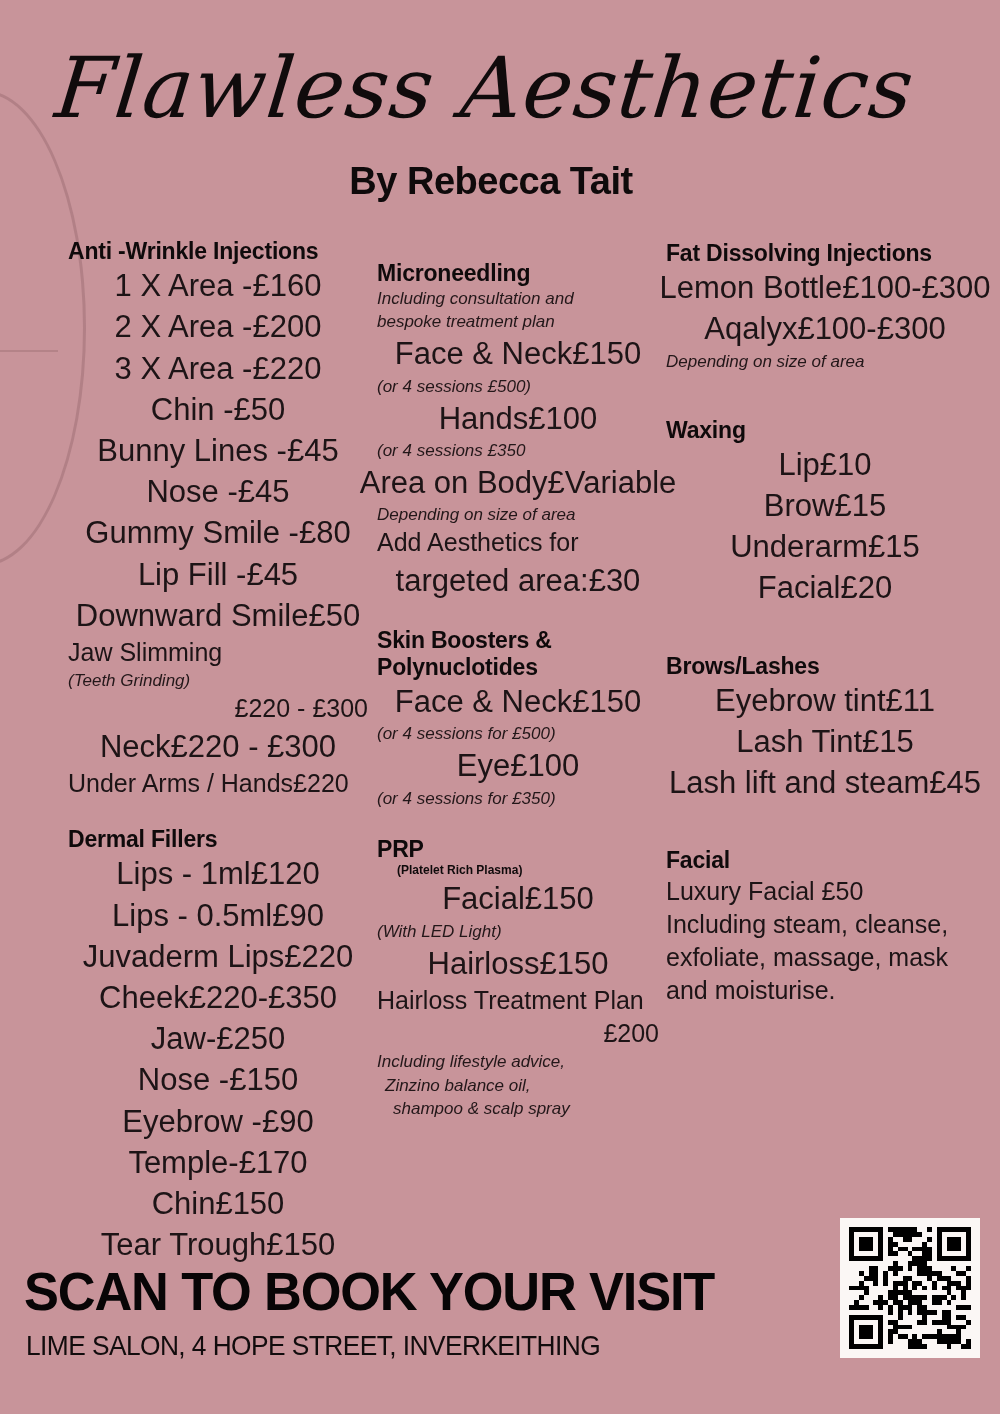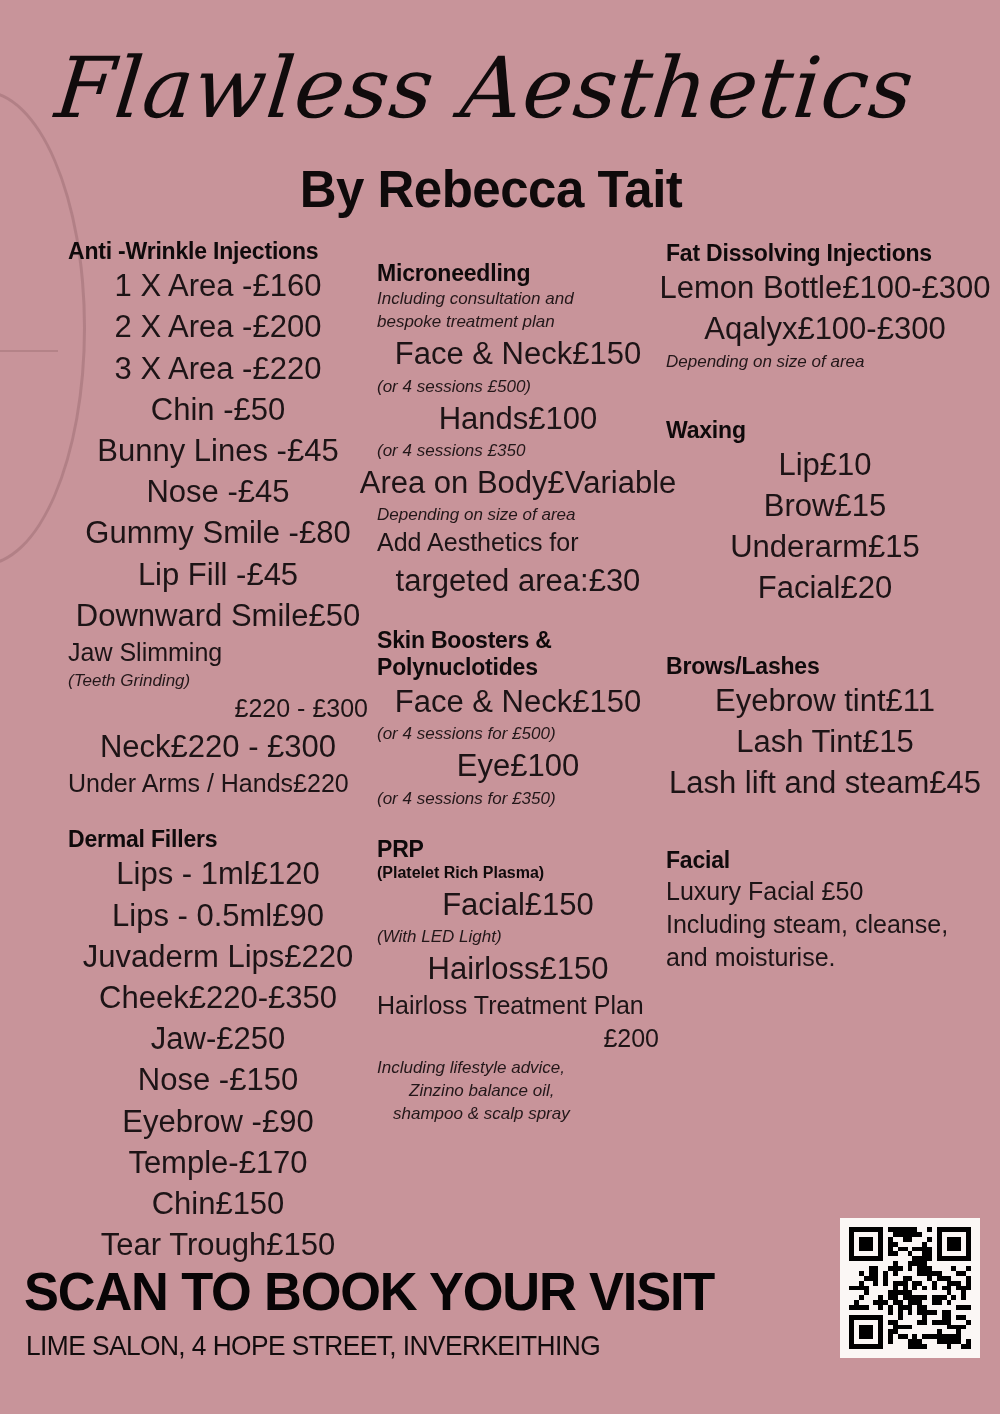--- a/index.html
+++ b/index.html
@@ -63,21 +63,21 @@
     box-sizing: border-box;
   }
   .brand-by {
     position: absolute;
     left: 0;
     top: 160px;
     width: 1000px;
     text-align: center;
     padding-right: 18px;
     box-sizing: border-box;
-    font-size: 51px;
+    font-size: 38px;
     font-weight: bold;
     letter-spacing: -0.5px;
     color: #0f0a0b;
   }
 
   
   .columns {
     position: absolute;
     left: 0;
     top: 12px;
@@ -134,27 +134,28 @@
     line-height: 1.33;
     color: #1d1416;
   }
   
   .note {
     font-size: 17px;
     line-height: 1.36;
     color: #231719;
     font-style: italic;
   }
-  .note-indent-1 { padding-left: 8px; margin-left: 24px; }
+  .note-indent-1 { padding-left: 8px; }
   .note-indent-2 { padding-left: 16px; }
   .note-bold {
-    font-size: 16px;
+    font-size: 12px;
     font-weight: bold;
     line-height: 1.3;
     color: #0f0a0b;
+    margin-left: 20px;
   }
   
   .price-only {
     font-size: 25px;
     line-height: 1.33;
     text-align: right;
     color: #1d1416;
   }
   .gap-md { height: 26px; }
   .gap-lg { height: 44px; }
@@ -417,20 +418,21 @@
         <div class="row">
           <span class="label">Lash lift and steam</span>
           <span class="price">£45</span>
         </div>
       </div>
       <div class="gap-lg"></div>
       <div class="section">
         <h2 class="sec-title">Facial</h2>
         <div class="row-plain">Luxury Facial £50</div>
         <div class="row-wrap">Including steam, cleanse,</div>
+        <div class="row-wrap">exfoliate, massage, mask</div>
         <div class="row-wrap">and moisturise.</div>
       </div>
     </div>
 </div>
 
 <div class="qr-wrap">
   <svg id="qr-svg" width="122" height="122" viewBox="0 0 25 25" shape-rendering="crispEdges">
       <path d="M0 0h1v1h-1zM1 0h1v1h-1zM2 0h1v1h-1zM3 0h1v1h-1zM4 0h1v1h-1zM5 0h1v1h-1zM6 0h1v1h-1zM8 0h1v1h-1zM9 0h1v1h-1zM10 0h1v1h-1zM11 0h1v1h-1zM12 0h1v1h-1zM13 0h1v1h-1zM16 0h1v1h-1zM18 0h1v1h-1zM19 0h1v1h-1zM20 0h1v1h-1zM21 0h1v1h-1zM22 0h1v1h-1zM23 0h1v1h-1zM24 0h1v1h-1zM0 1h1v1h-1zM6 1h1v1h-1zM9 1h1v1h-1zM10 1h1v1h-1zM11 1h1v1h-1zM12 1h1v1h-1zM13 1h1v1h-1zM14 1h1v1h-1zM18 1h1v1h-1zM24 1h1v1h-1zM0 2h1v1h-1zM2 2h1v1h-1zM3 2h1v1h-1zM4 2h1v1h-1zM6 2h1v1h-1zM8 2h1v1h-1zM11 2h1v1h-1zM12 2h1v1h-1zM16 2h1v1h-1zM18 2h1v1h-1zM20 2h1v1h-1zM21 2h1v1h-1zM22 2h1v1h-1zM24 2h1v1h-1zM0 3h1v1h-1zM2 3h1v1h-1zM3 3h1v1h-1zM4 3h1v1h-1zM6 3h1v1h-1zM8 3h1v1h-1zM9 3h1v1h-1zM15 3h1v1h-1zM18 3h1v1h-1zM20 3h1v1h-1zM21 3h1v1h-1zM22 3h1v1h-1zM24 3h1v1h-1zM0 4h1v1h-1zM2 4h1v1h-1zM3 4h1v1h-1zM4 4h1v1h-1zM6 4h1v1h-1zM8 4h1v1h-1zM10 4h1v1h-1zM11 4h1v1h-1zM13 4h1v1h-1zM14 4h1v1h-1zM15 4h1v1h-1zM16 4h1v1h-1zM18 4h1v1h-1zM20 4h1v1h-1zM21 4h1v1h-1zM22 4h1v1h-1zM24 4h1v1h-1zM0 5h1v1h-1zM6 5h1v1h-1zM8 5h1v1h-1zM9 5h1v1h-1zM12 5h1v1h-1zM15 5h1v1h-1zM16 5h1v1h-1zM18 5h1v1h-1zM24 5h1v1h-1zM0 6h1v1h-1zM1 6h1v1h-1zM2 6h1v1h-1zM3 6h1v1h-1zM4 6h1v1h-1zM5 6h1v1h-1zM6 6h1v1h-1zM13 6h1v1h-1zM14 6h1v1h-1zM15 6h1v1h-1zM16 6h1v1h-1zM18 6h1v1h-1zM19 6h1v1h-1zM20 6h1v1h-1zM21 6h1v1h-1zM22 6h1v1h-1zM23 6h1v1h-1zM24 6h1v1h-1zM9 7h1v1h-1zM12 7h1v1h-1zM13 7h1v1h-1zM14 7h1v1h-1zM15 7h1v1h-1zM4 8h1v1h-1zM5 8h1v1h-1zM8 8h1v1h-1zM9 8h1v1h-1zM10 8h1v1h-1zM12 8h1v1h-1zM14 8h1v1h-1zM15 8h1v1h-1zM16 8h1v1h-1zM21 8h1v1h-1zM24 8h1v1h-1zM2 9h1v1h-1zM4 9h1v1h-1zM5 9h1v1h-1zM7 9h1v1h-1zM9 9h1v1h-1zM14 9h1v1h-1zM15 9h1v1h-1zM16 9h1v1h-1zM17 9h1v1h-1zM18 9h1v1h-1zM22 9h1v1h-1zM23 9h1v1h-1zM3 10h1v1h-1zM4 10h1v1h-1zM5 10h1v1h-1zM7 10h1v1h-1zM11 10h1v1h-1zM12 10h1v1h-1zM16 10h1v1h-1zM18 10h1v1h-1zM19 10h1v1h-1zM20 10h1v1h-1zM24 10h1v1h-1zM2 11h1v1h-1zM5 11h1v1h-1zM7 11h1v1h-1zM9 11h1v1h-1zM10 11h1v1h-1zM11 11h1v1h-1zM13 11h1v1h-1zM14 11h1v1h-1zM17 11h1v1h-1zM20 11h1v1h-1zM21 11h1v1h-1zM22 11h1v1h-1zM24 11h1v1h-1zM0 12h1v1h-1zM1 12h1v1h-1zM2 12h1v1h-1zM3 12h1v1h-1zM9 12h1v1h-1zM11 12h1v1h-1zM13 12h1v1h-1zM15 12h1v1h-1zM17 12h1v1h-1zM19 12h1v1h-1zM20 12h1v1h-1zM22 12h1v1h-1zM23 12h1v1h-1zM24 12h1v1h-1zM3 13h1v1h-1zM8 13h1v1h-1zM9 13h1v1h-1zM10 13h1v1h-1zM11 13h1v1h-1zM12 13h1v1h-1zM20 13h1v1h-1zM23 13h1v1h-1zM2 14h1v1h-1zM6 14h1v1h-1zM8 14h1v1h-1zM9 14h1v1h-1zM11 14h1v1h-1zM12 14h1v1h-1zM13 14h1v1h-1zM14 14h1v1h-1zM15 14h1v1h-1zM17 14h1v1h-1zM18 14h1v1h-1zM19 14h1v1h-1zM21 14h1v1h-1zM23 14h1v1h-1zM1 15h1v1h-1zM5 15h1v1h-1zM6 15h1v1h-1zM7 15h1v1h-1zM9 15h1v1h-1zM10 15h1v1h-1zM12 15h1v1h-1zM13 15h1v1h-1zM14 15h1v1h-1zM17 15h1v1h-1zM18 15h1v1h-1zM20 15h1v1h-1zM0 16h1v1h-1zM1 16h1v1h-1zM2 16h1v1h-1zM3 16h1v1h-1zM6 16h1v1h-1zM8 16h1v1h-1zM10 16h1v1h-1zM11 16h1v1h-1zM12 16h1v1h-1zM14 16h1v1h-1zM15 16h1v1h-1zM22 16h1v1h-1zM23 16h1v1h-1zM24 16h1v1h-1zM8 17h1v1h-1zM10 17h1v1h-1zM12 17h1v1h-1zM14 17h1v1h-1zM15 17h1v1h-1zM16 17h1v1h-1zM17 17h1v1h-1zM19 17h1v1h-1zM20 17h1v1h-1zM0 18h1v1h-1zM1 18h1v1h-1zM2 18h1v1h-1zM3 18h1v1h-1zM4 18h1v1h-1zM5 18h1v1h-1zM6 18h1v1h-1zM10 18h1v1h-1zM15 18h1v1h-1zM19 18h1v1h-1zM20 18h1v1h-1zM22 18h1v1h-1zM23 18h1v1h-1zM0 19h1v1h-1zM6 19h1v1h-1zM8 19h1v1h-1zM9 19h1v1h-1zM14 19h1v1h-1zM15 19h1v1h-1zM17 19h1v1h-1zM18 19h1v1h-1zM19 19h1v1h-1zM20 19h1v1h-1zM24 19h1v1h-1zM0 20h1v1h-1zM2 20h1v1h-1zM3 20h1v1h-1zM4 20h1v1h-1zM6 20h1v1h-1zM9 20h1v1h-1zM10 20h1v1h-1zM11 20h1v1h-1zM12 20h1v1h-1zM20 20h1v1h-1zM21 20h1v1h-1zM22 20h1v1h-1zM23 20h1v1h-1zM0 21h1v1h-1zM2 21h1v1h-1zM3 21h1v1h-1zM4 21h1v1h-1zM6 21h1v1h-1zM8 21h1v1h-1zM9 21h1v1h-1zM18 21h1v1h-1zM22 21h1v1h-1zM0 22h1v1h-1zM2 22h1v1h-1zM3 22h1v1h-1zM4 22h1v1h-1zM6 22h1v1h-1zM8 22h1v1h-1zM10 22h1v1h-1zM11 22h1v1h-1zM13 22h1v1h-1zM15 22h1v1h-1zM16 22h1v1h-1zM17 22h1v1h-1zM18 22h1v1h-1zM19 22h1v1h-1zM20 22h1v1h-1zM21 22h1v1h-1zM22 22h1v1h-1zM0 23h1v1h-1zM6 23h1v1h-1zM8 23h1v1h-1zM12 23h1v1h-1zM13 23h1v1h-1zM14 23h1v1h-1zM18 23h1v1h-1zM19 23h1v1h-1zM20 23h1v1h-1zM21 23h1v1h-1zM22 23h1v1h-1zM24 23h1v1h-1zM0 24h1v1h-1zM1 24h1v1h-1zM2 24h1v1h-1zM3 24h1v1h-1zM4 24h1v1h-1zM5 24h1v1h-1zM6 24h1v1h-1zM12 24h1v1h-1zM13 24h1v1h-1zM14 24h1v1h-1zM15 24h1v1h-1zM20 24h1v1h-1zM23 24h1v1h-1zM24 24h1v1h-1z" fill="#000000"></path>
     </svg>
 </div>

